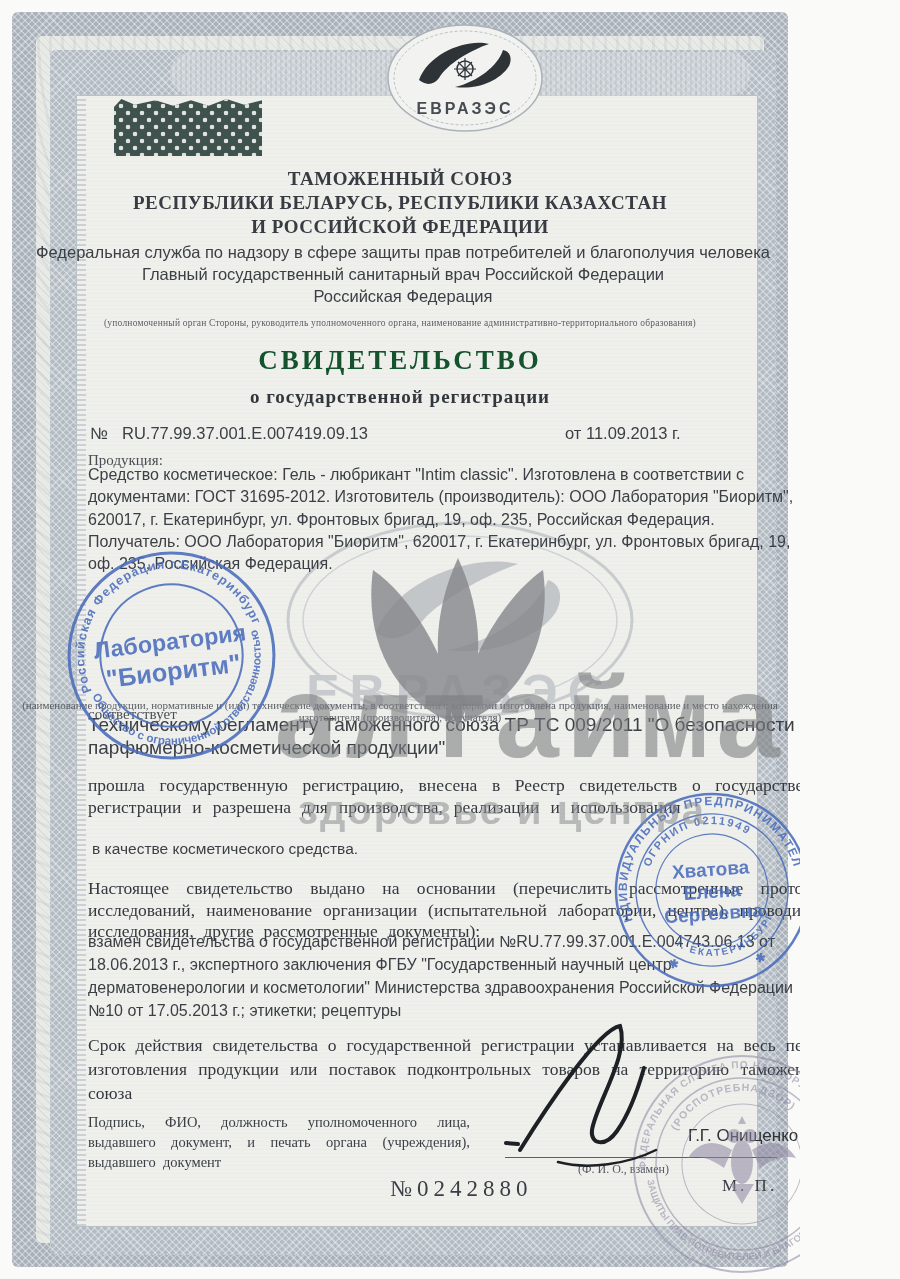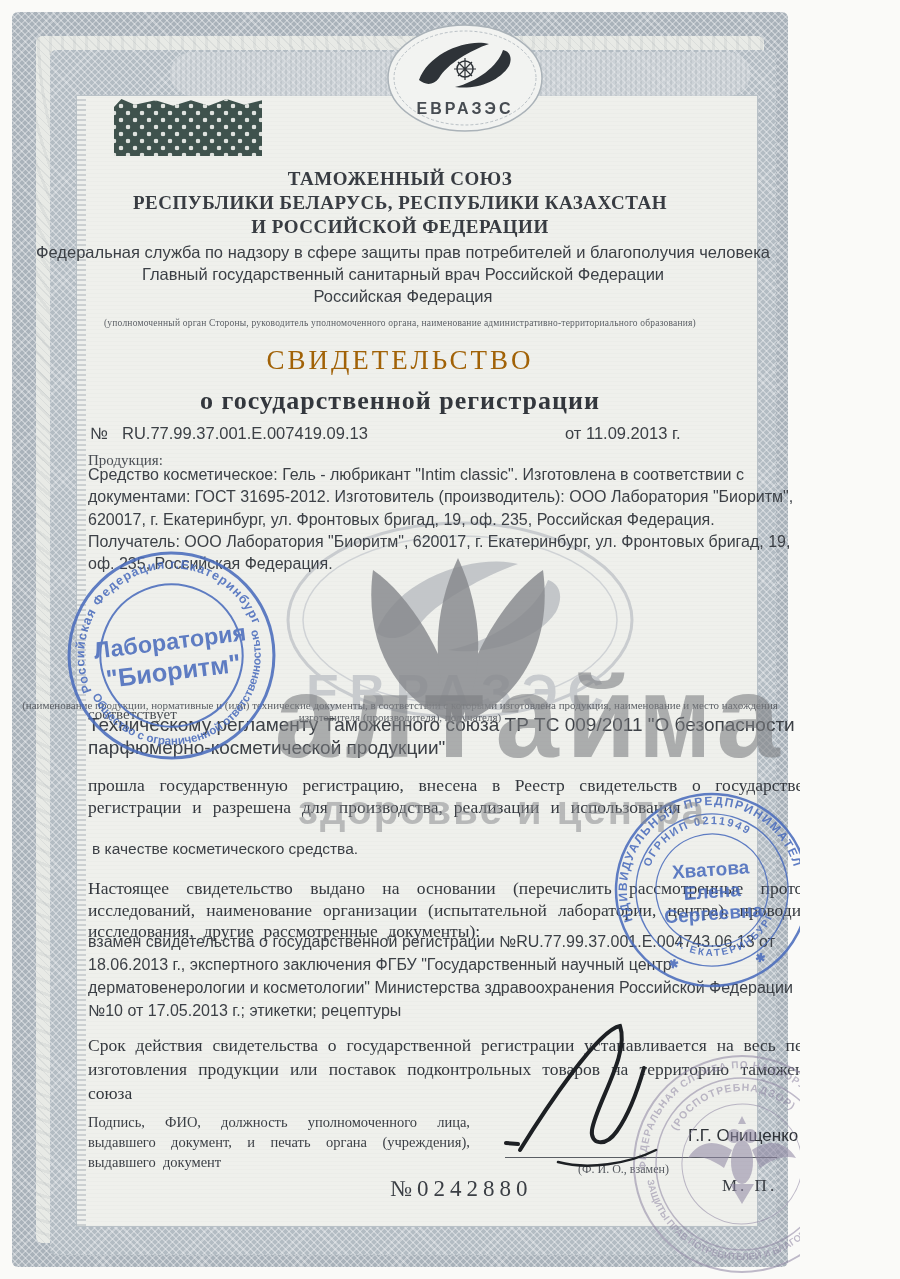--- a/index.html
+++ b/index.html
@@ -16,22 +16,22 @@
     border:1px solid #b9c1c7;z-index:1;
     background-image:repeating-linear-gradient(0deg,rgba(90,100,110,.025) 0 1px,transparent 1px 4px);}
   .strip{position:absolute;z-index:2;background-color:#dfe3e4;
     background-image:repeating-linear-gradient(0deg,rgba(130,140,150,.45) 0 2px,rgba(240,242,240,.9) 2px 5px);}
   .abs{position:absolute;z-index:3;}
   .ctr{left:0;right:0;text-align:center;}
   .h-serif{font-weight:bold;font-size:19px;line-height:24px;letter-spacing:.5px;color:#383c42;}
   .h-sans{font-family:"Liberation Sans",sans-serif;font-size:16.5px;line-height:22px;color:#3c4046;margin-left:6px;}
   .cap{font-size:9.5px;color:#5a5e64;letter-spacing:.2px;}
   .cap2{font-size:11px;color:#5a5e64;}
-  .title-main{font-weight:normal;font-size:27px;letter-spacing:3px;color:#a16207;}
-  .title-sub{font-weight:bold;font-size:26px;letter-spacing:1px;color:#33373d;}
+  .title-main{font-weight:bold;font-size:27px;letter-spacing:3px;color:#14532d;}
+  .title-sub{font-weight:bold;font-size:19px;letter-spacing:1px;color:#33373d;}
   .sans{font-family:"Liberation Sans",sans-serif;color:#3c4046;}
   .para-serif{font-size:17.5px;line-height:21.5px;text-align:justify;word-spacing:.38em;color:#34383e;}
   .wm-brand{font-family:Liberation Mono, monospace;font-weight:bold;font-size:116px;line-height:1;
     letter-spacing:4px;color:rgba(122,124,128,.58);z-index:5;}
   .wm-tag{font-family:"Liberation Sans",sans-serif;font-weight:bold;font-size:40px;letter-spacing:2px;
     color:rgba(138,140,144,.55);z-index:5;}
   .pattern-block{position:absolute;left:114px;top:99px;width:148px;height:57px;z-index:4;
     background-color:#3f524d;
     background-image:radial-gradient(circle,rgba(232,234,230,.95) 2px,transparent 2.6px),
                      radial-gradient(circle,rgba(232,234,230,.95) 2px,transparent 2.6px);

